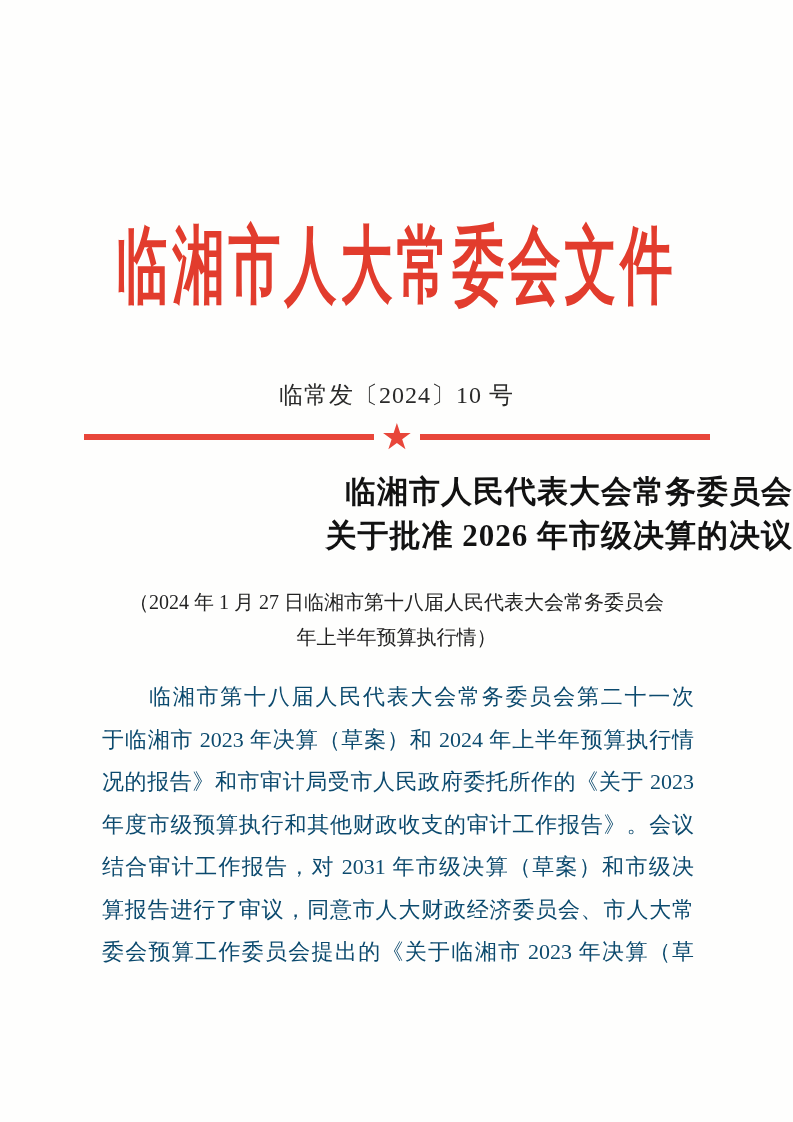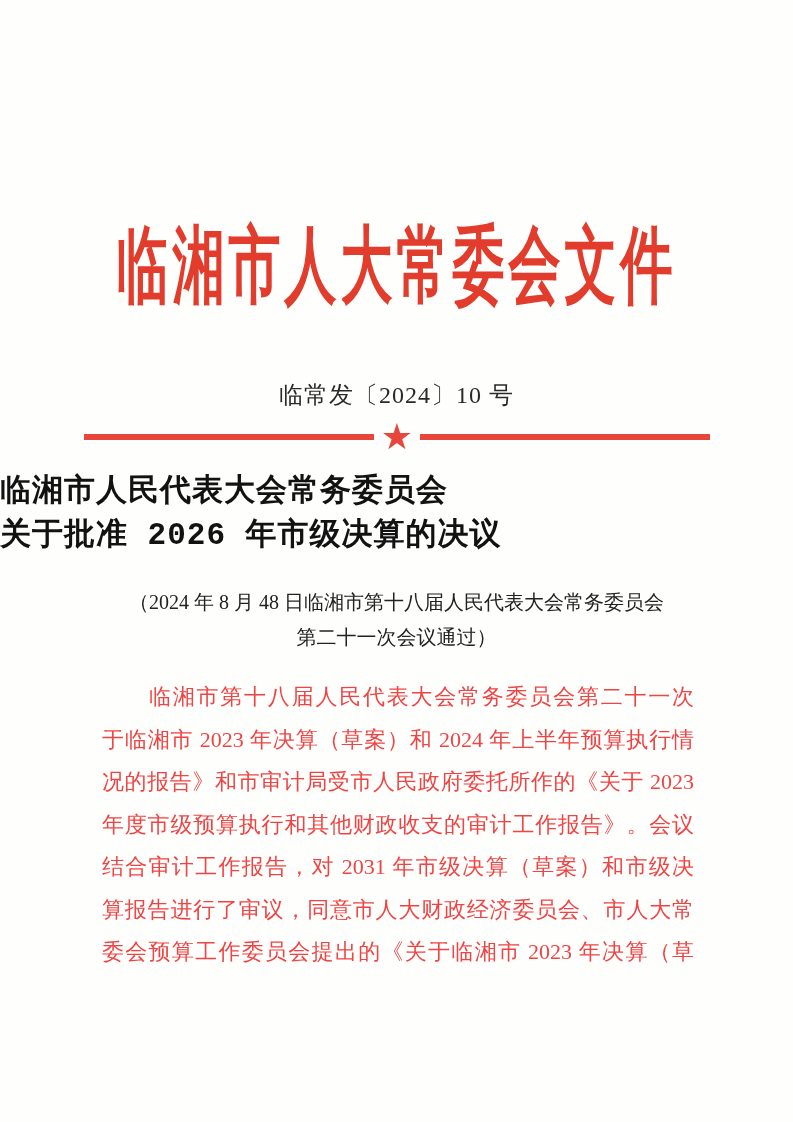--- a/index.html
+++ b/index.html
@@ -59,46 +59,45 @@
     font-size: 36px;
     line-height: 1;
     color: #e8463a;
     margin: 0 7px;
     font-family: "DejaVu Sans", sans-serif;
   }
   
   .doc-title {
     position: absolute;
     top: 470px; left: 0; right: 0;
-    text-align: left;
+    text-align: right;
     font-size: 31px;
     font-weight: bold;
     line-height: 44px;
     letter-spacing: 1px;
     color: #121212;
-    font-family: Liberation Mono, monospace;
   }
   
   .doc-subtitle {
     position: absolute;
     top: 585px; left: 0; right: 0;
     text-align: center;
     font-size: 20px;
     line-height: 35px;
     color: #222;
   }
   
   .body-text {
     position: absolute;
     top: 676px;
     left: 102px;
     width: 592px;
     font-size: 22px;
     line-height: 42.5px;
-    color: #ef4444;
+    color: #0c4a6e;
   }
   .body-line {
     text-align: justify;
     text-align-last: justify;
     height: 42.5px;
     overflow: hidden;
   }
   .body-line.indent {
     text-indent: 47px;
   }
@@ -119,22 +118,22 @@
     <span class="divider-star">★</span>
     <div class="divider-seg"></div>
   </div>
 
   <div class="doc-title">
     <div>临湘市人民代表大会常务委员会</div>
     <div>关于批准 2026 年市级决算的决议</div>
   </div>
 
   <div class="doc-subtitle">
-    <div>（2024 年 8 月 48 日临湘市第十八届人民代表大会常务委员会</div>
-    <div>第二十一次会议通过）</div>
+    <div>（2024 年 1 月 27 日临湘市第十八届人民代表大会常务委员会</div>
+    <div>年上半年预算执行情）</div>
   </div>
 
   <div class="body-text">
     <div class="body-line indent">临湘市第十八届人民代表大会常务委员会第二十一次</div>
     <div class="body-line">于临湘市 2023 年决算（草案）和 2024 年上半年预算执行情</div>
     <div class="body-line">况的报告》和市审计局受市人民政府委托所作的《关于 2023</div>
     <div class="body-line">年度市级预算执行和其他财政收支的审计工作报告》。会议</div>
     <div class="body-line">结合审计工作报告，对 2031 年市级决算（草案）和市级决</div>
     <div class="body-line">算报告进行了审议，同意市人大财政经济委员会、市人大常</div>
     <div class="body-line">委会预算工作委员会提出的《关于临湘市 2023 年决算（草</div>

